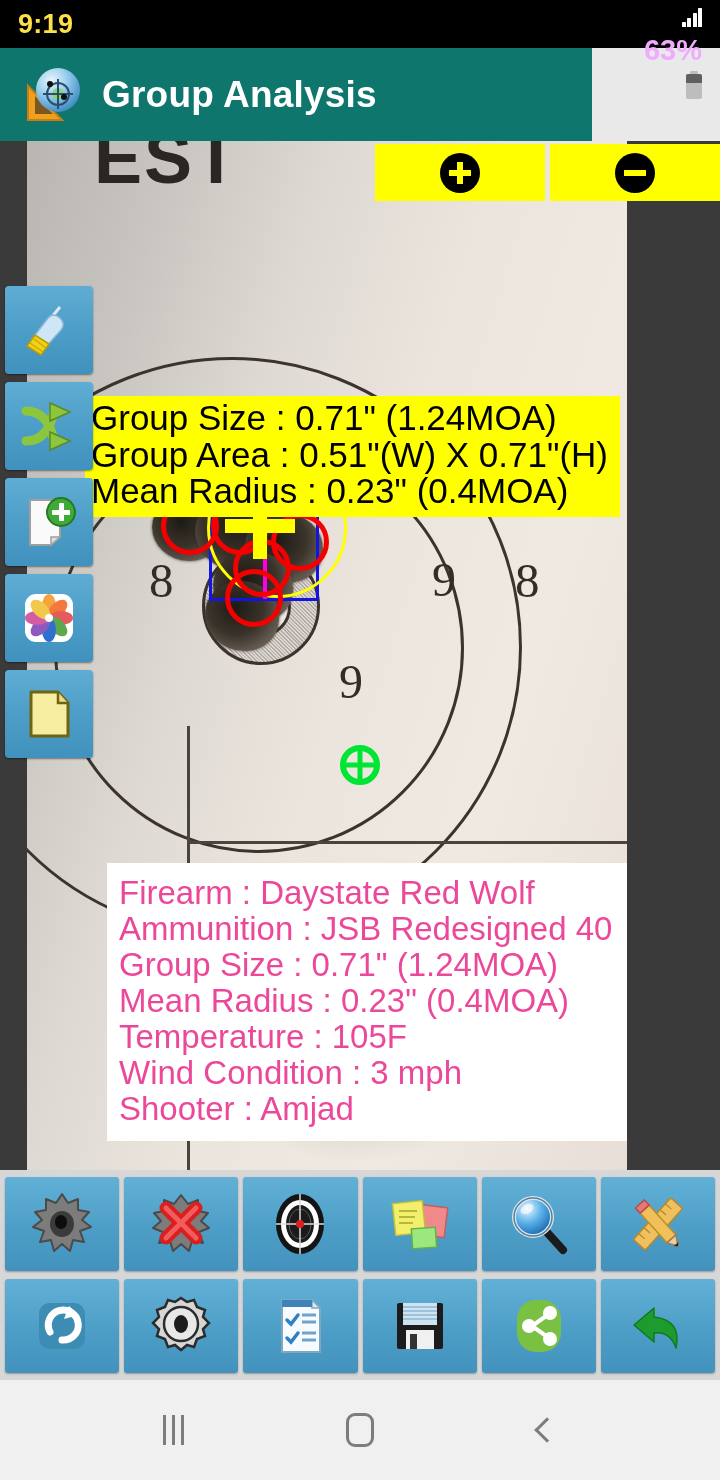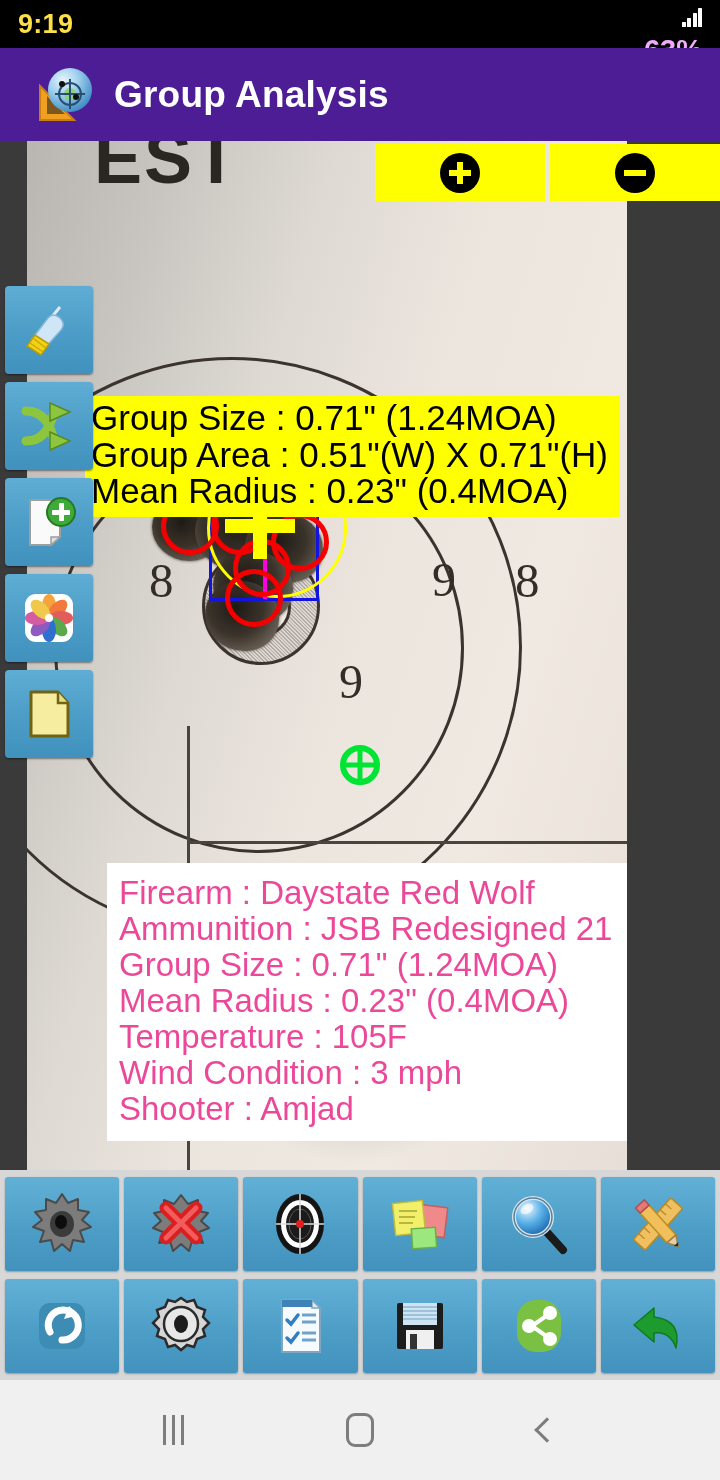--- a/index.html
+++ b/index.html
@@ -21,22 +21,22 @@
   .bars i:nth-child(1){height:5px;}
   .bars i:nth-child(2){height:9px;}
   .bars i:nth-child(3){height:14px;}
   .bars i:nth-child(4){height:19px;}
   .sb-batt-txt{color:#f0abfc;font-size:29px;font-weight:700;margin-left:20px;}
   .batt{position:relative;width:16px;height:25px;border-radius:2px;background:#bdbdbd;margin-left:2px;}
   .batt:before{content:"";position:absolute;top:-3px;left:4px;width:8px;height:3px;background:#bdbdbd;border-radius:1px;}
   .batt:after{content:"";position:absolute;top:0;left:0;right:0;height:9px;background:#5f5f5f;border-radius:2px 2px 0 0;}
 
   
-  .appbar{position:absolute;left:0;top:48px;width:720px;height:93px;background:#4c1d95;
-    display:flex;align-items:center;padding-left:34px;gap:18px;}
+  .appbar{position:absolute;left:0;top:48px;width:592px;height:93px;background:#0f766e;
+    display:flex;align-items:center;padding-left:22px;gap:18px;}
   .app-icon{position:relative;width:62px;height:62px;flex:none;}
   .app-title{color:#fff;font-size:37px;font-weight:700;letter-spacing:.2px;}
 
   
   .canvas{position:absolute;left:0;top:141px;width:720px;height:1029px;background:#3a3a3a;overflow:hidden;}
   .photo{position:absolute;left:27px;top:0;width:600px;height:1029px;overflow:hidden;
     background:
       radial-gradient(ellipse 150px 90px at 330px 960px, rgba(0,0,0,.10), rgba(0,0,0,0) 70%),
       linear-gradient(107deg,#b9b6b1 0%,#c8c5c0 16%,#ded9d3 34%,#ece5de 52%,#f0e9e2 72%,#e7dfd7 100%);}
 
@@ -245,21 +245,21 @@
     </div>
 
     <div class="statbox">
       <div>Group Size : 0.71" (1.24MOA)</div>
       <div>Group Area : 0.51"(W) X 0.71"(H)</div>
       <div>Mean Radius : 0.23" (0.4MOA)</div>
     </div>
 
     <div class="infobox">
       <div>Firearm : Daystate Red Wolf</div>
-      <div>Ammunition : JSB Redesigned 21</div>
+      <div>Ammunition : JSB Redesigned 40</div>
       <div>Group Size : 0.71" (1.24MOA)</div>
       <div>Mean Radius : 0.23" (0.4MOA)</div>
       <div>Temperature : 105F</div>
       <div>Wind Condition : 3 mph</div>
       <div>Shooter : Amjad</div>
 
     </div>
 
     <div class="sidebar">
 

